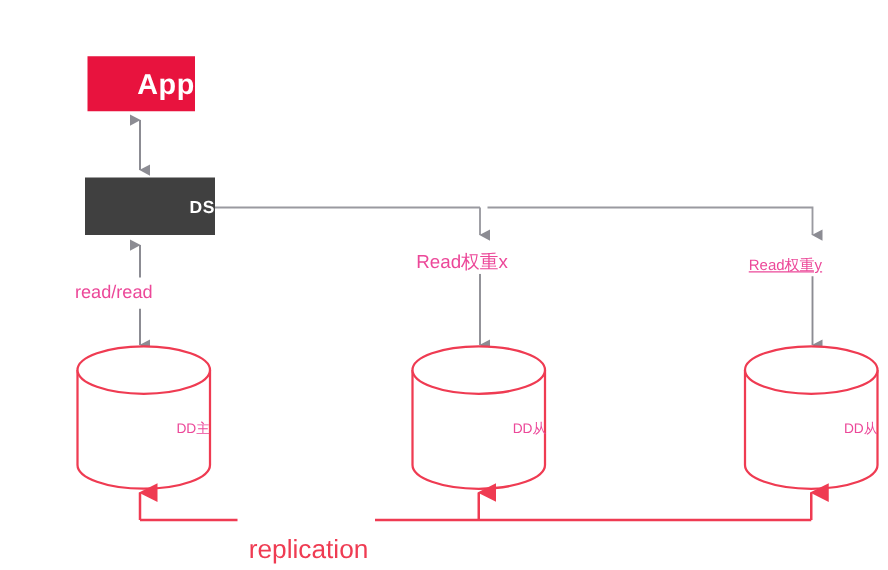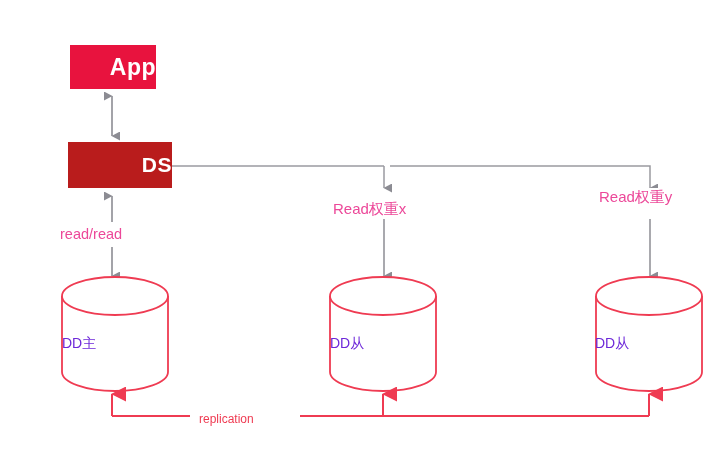--- a/index.html
+++ b/index.html
@@ -19,52 +19,52 @@
     color:#ffffff;
     letter-spacing:0.5px;
   }
   #app-box{
     left:70px;top:45px;width:86px;height:44px;
     background:#E8133E;
     font-size:23px;
   }
   #ds-box{
     left:68px;top:142px;width:104px;height:46px;
-    background:#b91c1c;
-    font-size:21px;
+    background:#404040;
+    font-size:14px;
   }
 
   .db-label{
     position:absolute;
-    color:#6d28d9;
-    font-size:14px;
-    text-align:left;
+    color:#ec4899;
+    font-size:11px;
+    text-align:right;
     white-space:nowrap;
   }
   #db-label-0{left:62px;top:335px;width:106px;}
   #db-label-1{left:330px;top:335px;width:107px;}
   #db-label-2{left:595px;top:335px;width:107px;}
 
   .edge-label{
     position:absolute;
     color:#ec4899;
     font-size:14.5px;
     white-space:nowrap;
     background:#ffffff;
     padding:0 2px;
   }
   #edge-label-writeread{left:58px;top:226px;}
   #edge-label-readx{left:331px;top:200px;font-size:15px;}
-  #edge-label-ready{left:597px;top:188px;font-size:15px;}
+  #edge-label-ready{left:597px;top:204px;font-size:12px;text-decoration:underline;}
 
   #repl-label{
     position:absolute;
-    left:192px;top:412px;
+    left:192px;top:428px;
     color:#ef3b52;
-    font-size:12px;
+    font-size:21px;
     background:#ffffff;
     padding:0 7px;
     white-space:nowrap;
   }
 </style>
 </head>
 <body>
 
 <div id="diagram">
 

